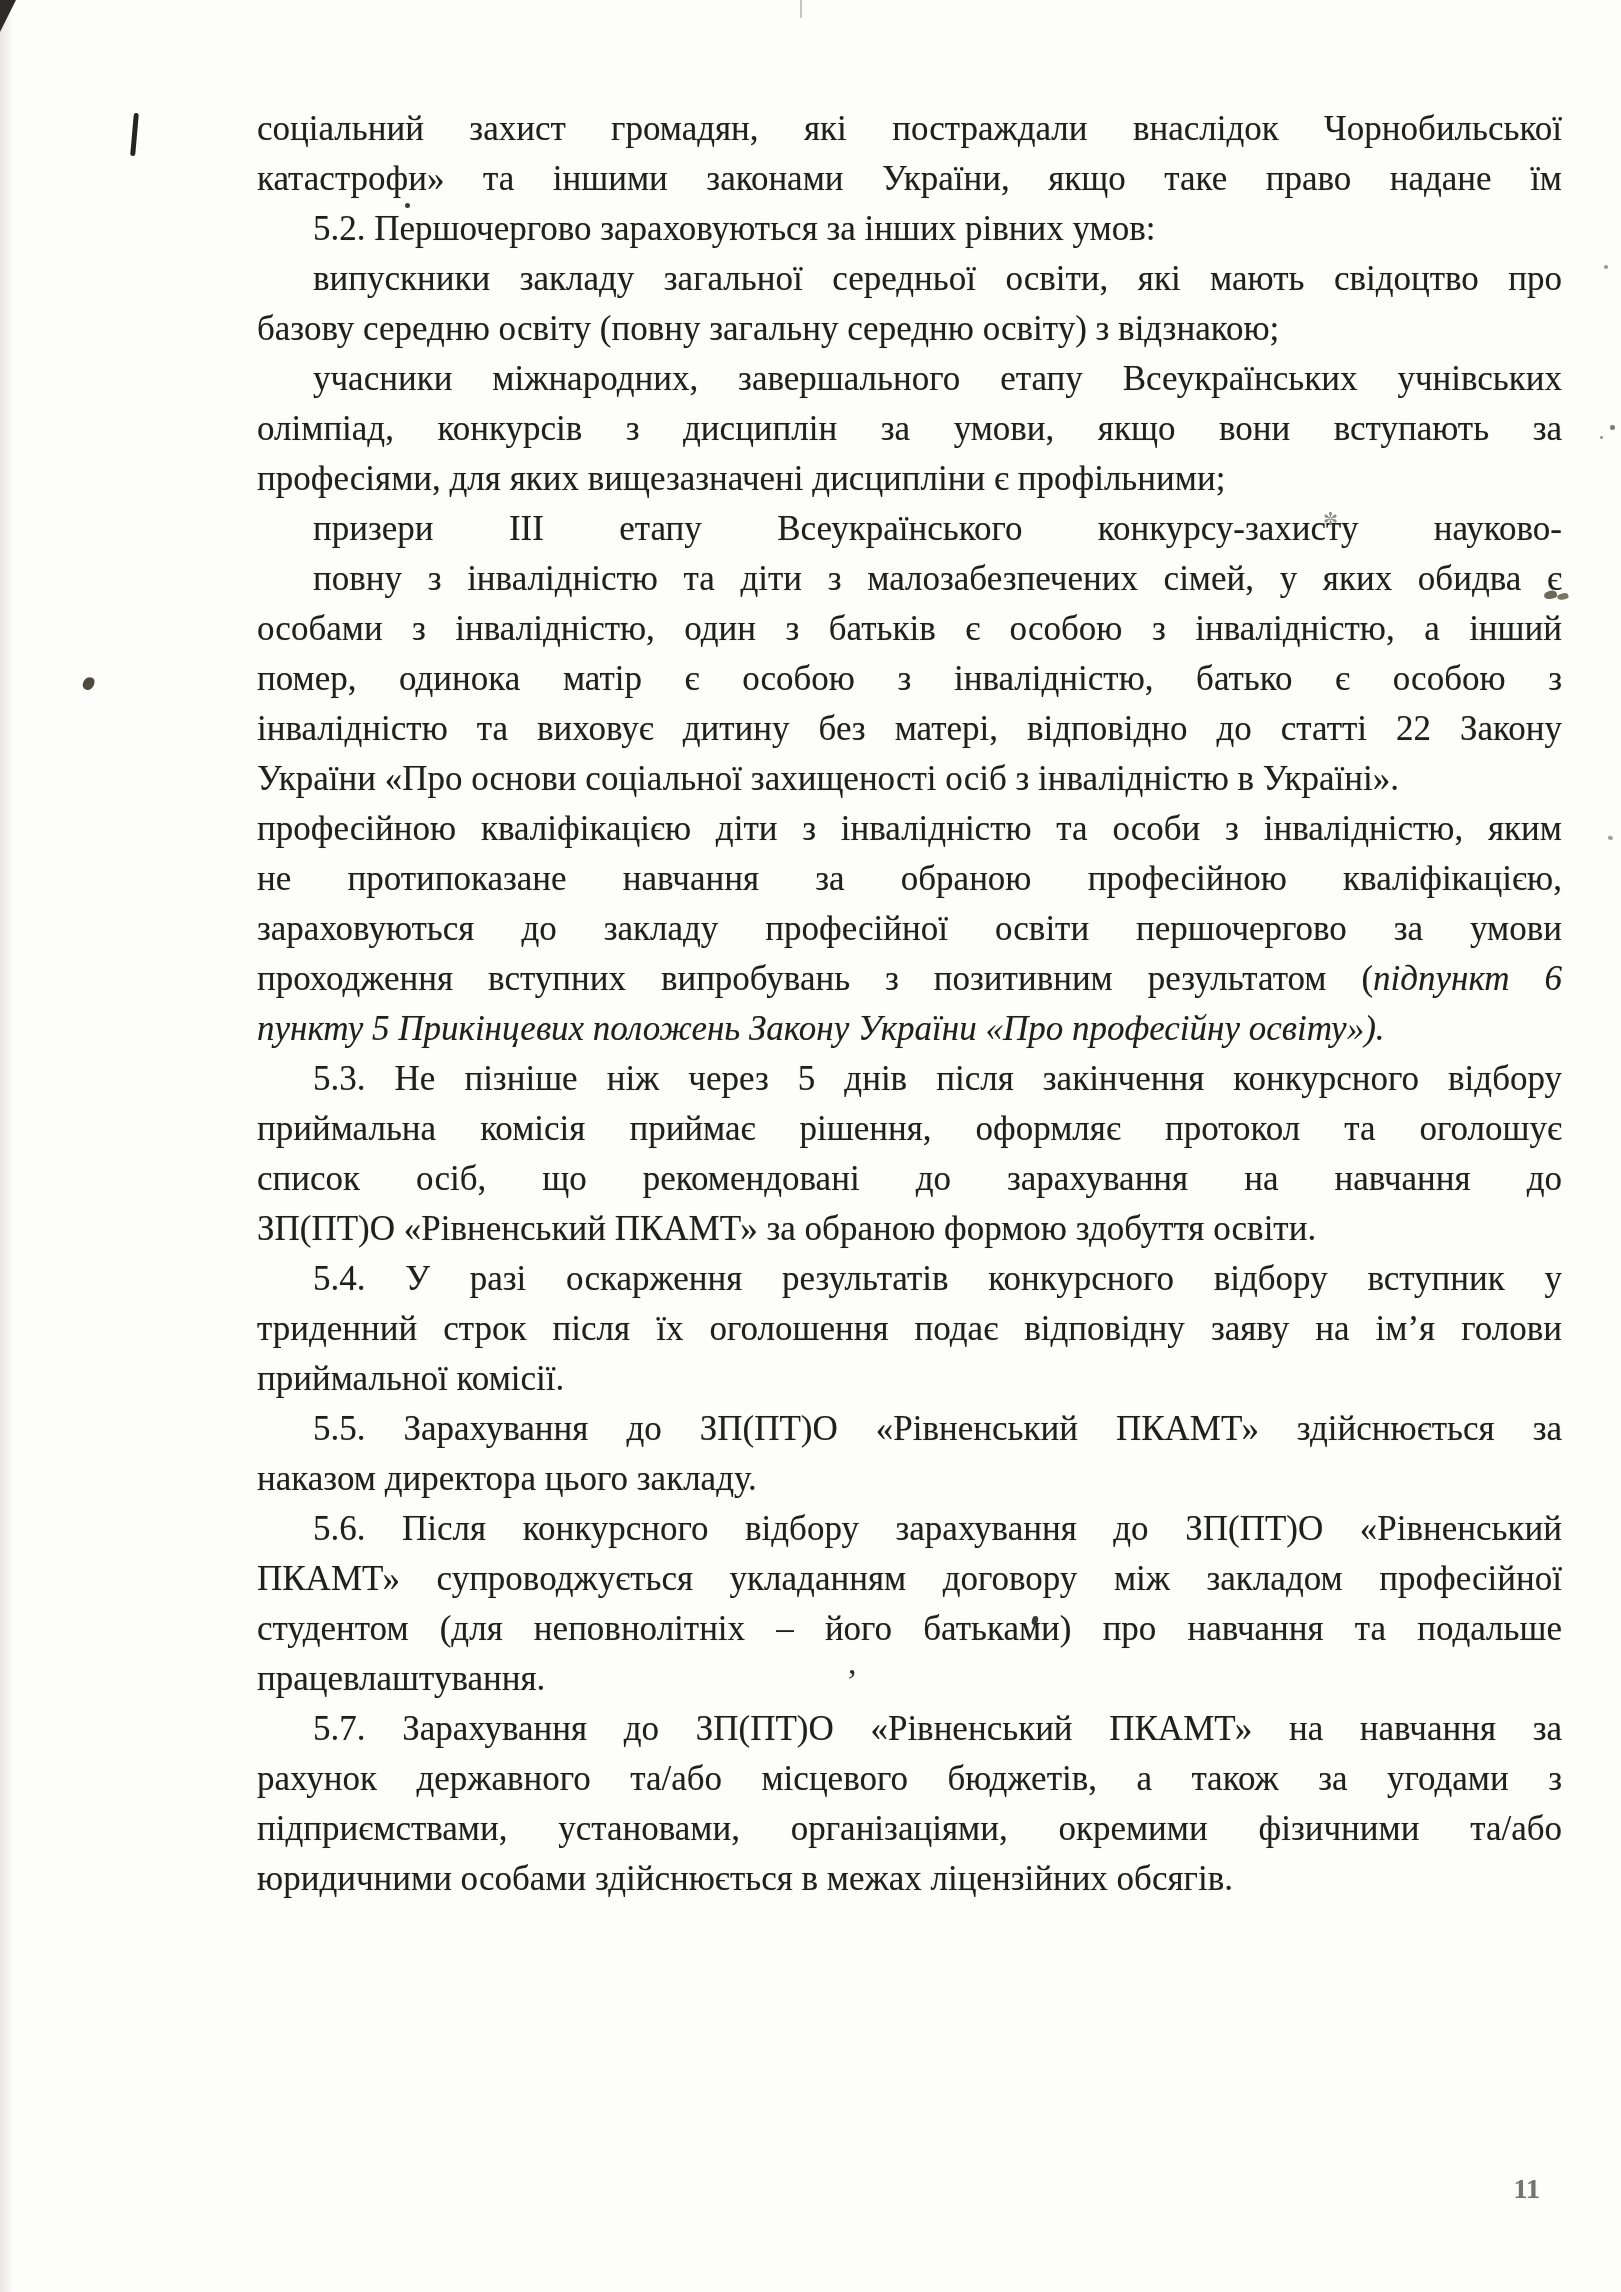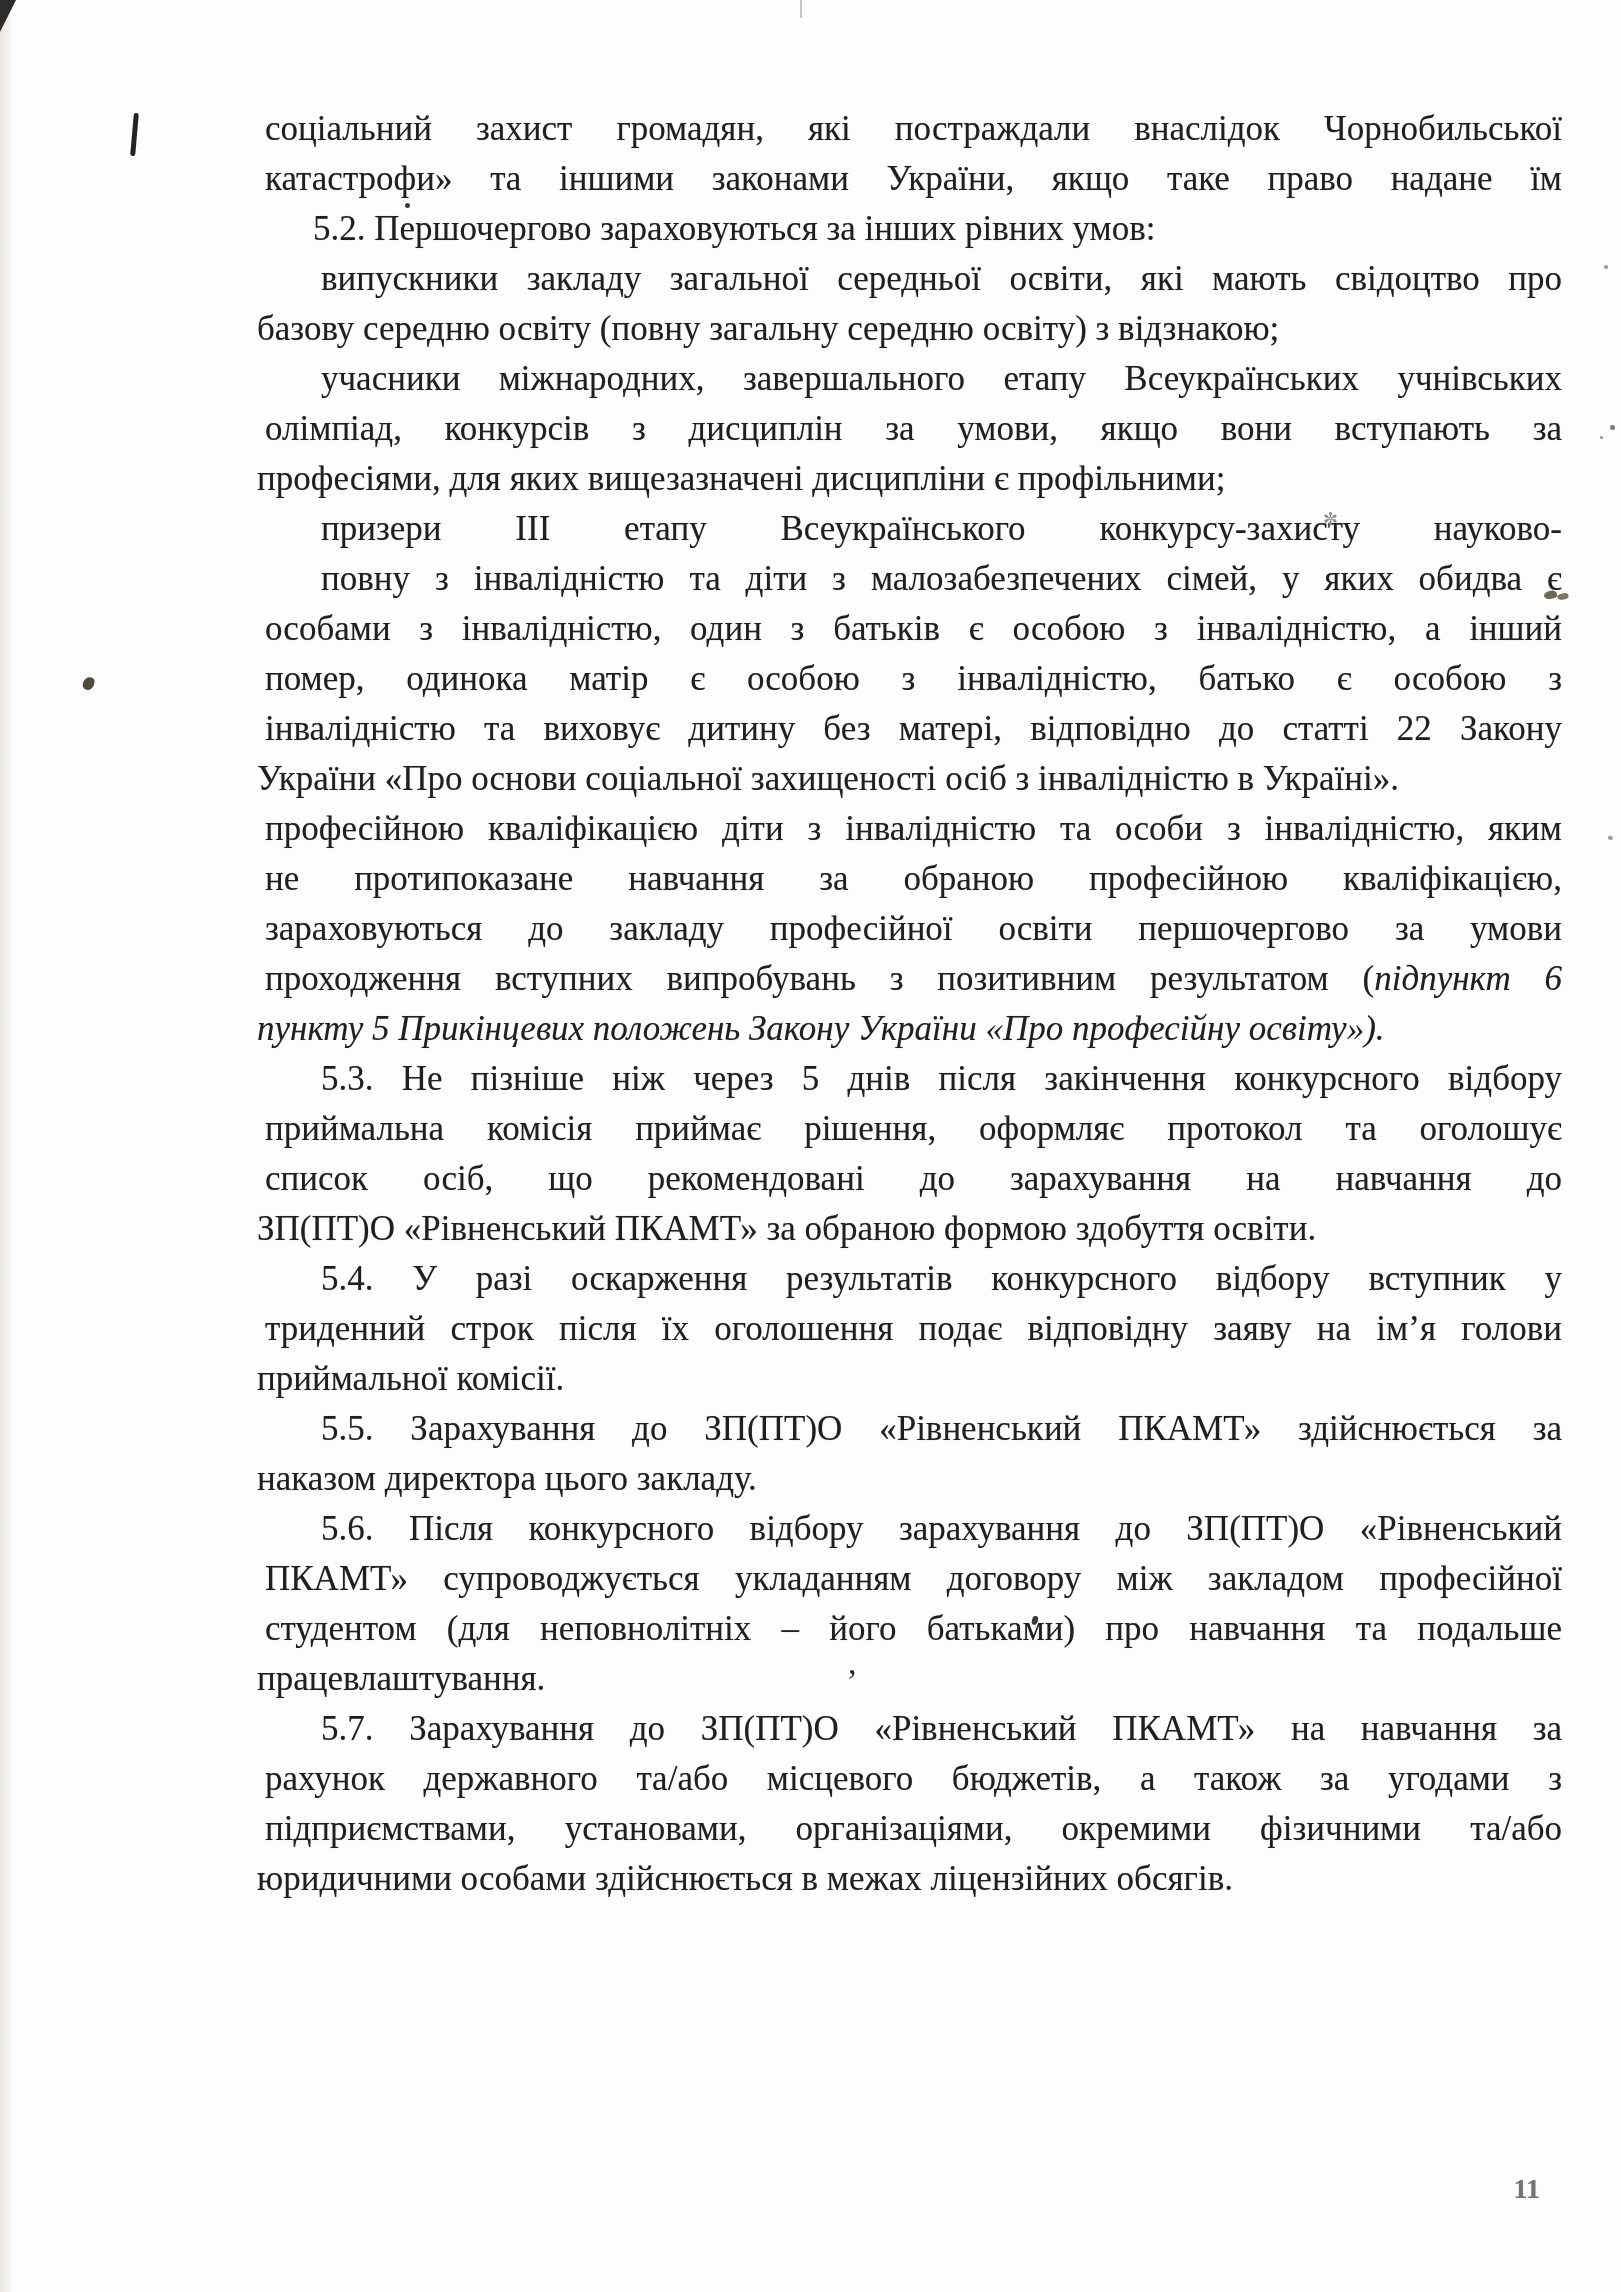--- a/index.html
+++ b/index.html
@@ -31,21 +31,21 @@
     width: 1.8px; height: 18px; background: #c9c7c2;
   }
   .text-block {
     position: absolute; left: 257px; top: 104px;
     width: 1305px;
     color: #1f1f1f;
     font-size: 35px;
     text-shadow: 0 0 0.9px rgba(45,45,45,0.38);
   }
   .line { line-height: 50px; }
-  .line.j { text-align: justify; text-align-last: justify; margin-left: 8px; }
+  .line.j { text-align: justify; text-align-last: justify; }
   .line.l { text-align: left; }
   .line.ind { text-indent: 56px; }
   .seg.it { font-style: italic; }
   .page-number {
     position: absolute; top: 2164px; right: 81px;
     font-size: 28px; color: #737373;
     line-height: 50px;
     text-shadow: 0 0 0.9px rgba(45,45,45,0.38);
     font-weight: bold;
   }

